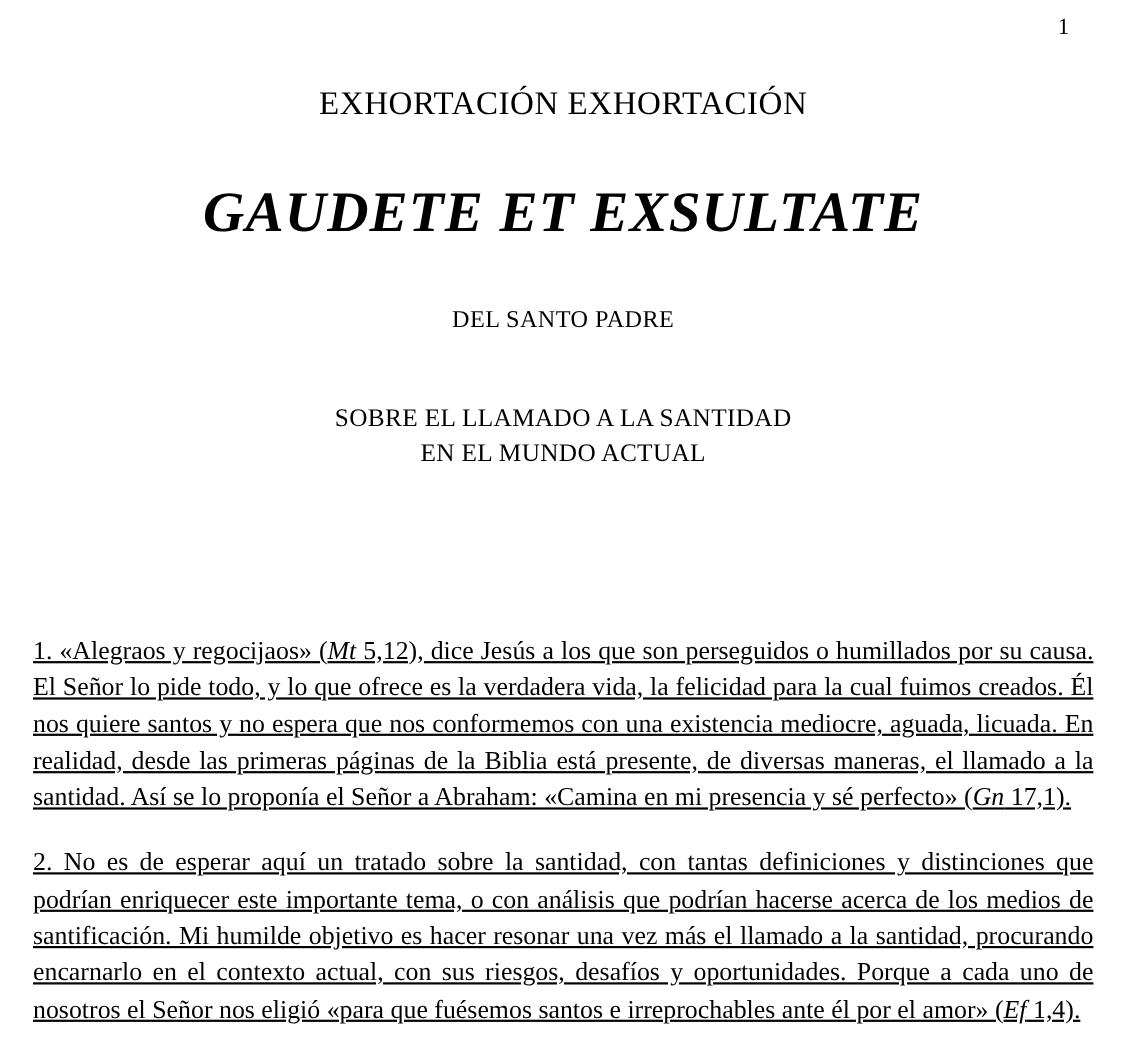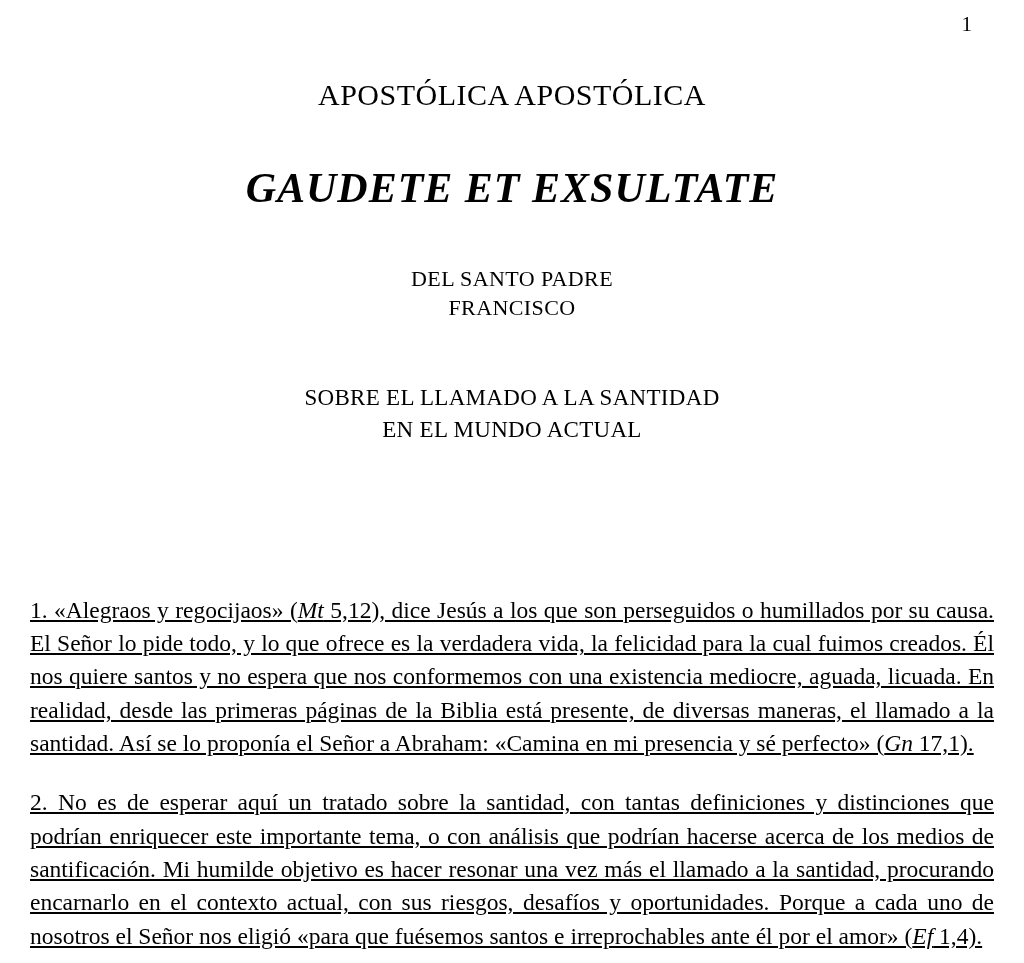--- a/index.html
+++ b/index.html
@@ -32,21 +32,21 @@
   .title-block {
     text-align: center;
     padding-top: 78px;
   }
   .doc-kind {
     font-size: 30px;
     letter-spacing: 0.5px;
     font-family: "Liberation Serif", serif;
   }
   .doc-title {
-    font-size: 42px;
+    font-size: 52px;
     font-weight: bold;
     font-style: italic;
     letter-spacing: 1px;
     margin-top: 52px;
     font-family: "Liberation Serif", serif;
   }
   .author-block {
     margin-top: 52px;
     font-size: 22px;
     line-height: 1.32;
@@ -79,25 +79,24 @@
   .cite { font-style: italic; }
 </style>
 </head>
 <body>
 
 <div class="page">
 
   <div class="page-number">1</div>
 
   <div class="title-block">
-    <div class="doc-kind">APOSTÓLICA APOSTÓLICA</div>
+    <div class="doc-kind">EXHORTACIÓN EXHORTACIÓN</div>
     <div class="doc-title">GAUDETE ET EXSULTATE</div>
     <div class="author-block">
       <span class="author-line1">DEL SANTO PADRE</span>
-      <span class="author-line2">FRANCISCO</span>
     </div>
     <div class="subject-block">
       <span class="subject-line1">SOBRE EL LLAMADO A LA SANTIDAD</span>
       <span class="subject-line2">EN EL MUNDO ACTUAL</span>
     </div>
   </div>
 
   <div class="body-block">
     <p class="para"><span>1. «Alegraos y regocijaos» (</span><span class="cite">Mt</span><span> 5,12), dice Jesús a los que son perseguidos o humillados por su causa. El Señor lo pide todo, y lo que ofrece es la verdadera vida, la felicidad para la cual fuimos creados. Él nos quiere santos y no espera que nos conformemos con una existencia mediocre, aguada, licuada. En realidad, desde las primeras páginas de la Biblia está presente, de diversas maneras, el llamado a la santidad. Así se lo proponía el Señor a Abraham: «Camina en mi presencia y sé perfecto» (</span><span class="cite">Gn</span><span> 17,1).</span></p>
     <p class="para"><span>2. No es de esperar aquí un tratado sobre la santidad, con tantas definiciones y distinciones que podrían enriquecer este importante tema, o con análisis que podrían hacerse acerca de los medios de santificación. Mi humilde objetivo es hacer resonar una vez más el llamado a la santidad, procurando encarnarlo en el contexto actual, con sus riesgos, desafíos y oportunidades. Porque a cada uno de nosotros el Señor nos eligió «para que fuésemos santos e irreprochables ante él por el amor» (</span><span class="cite">Ef</span><span> 1,4).</span></p>

